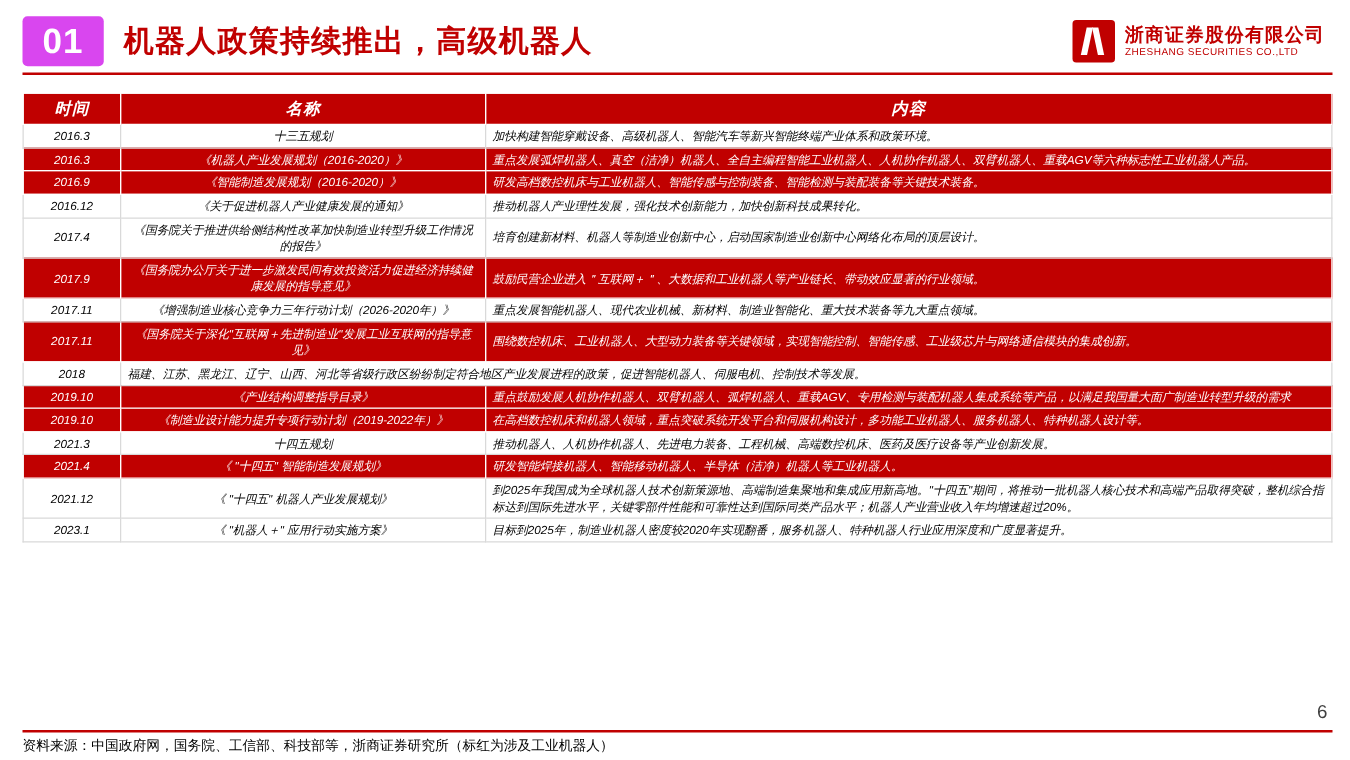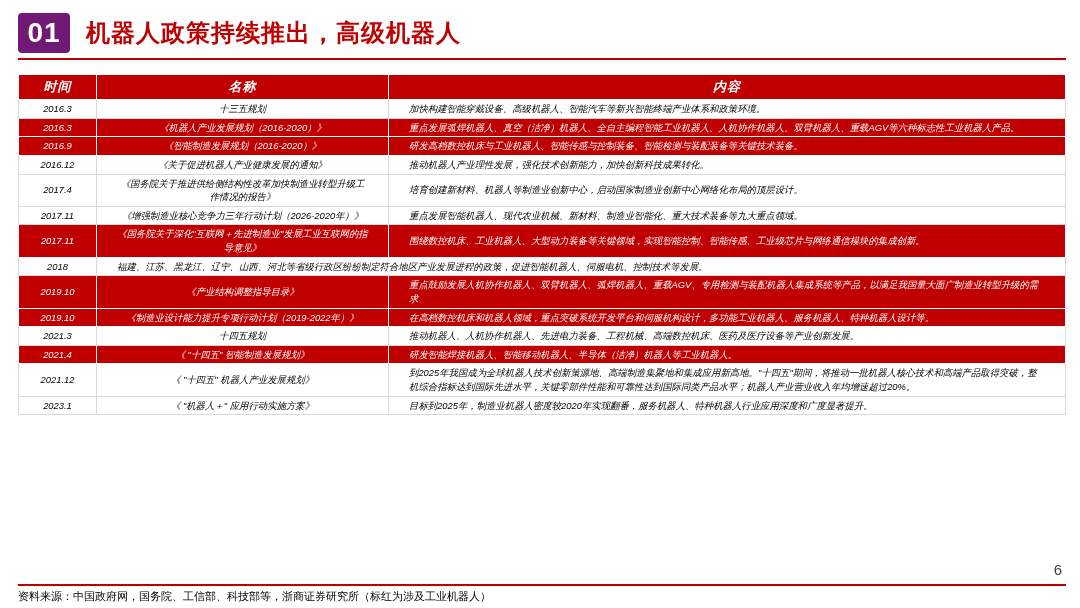--- a/index.html
+++ b/index.html
@@ -23,23 +23,23 @@
 
   
   .header {
     position: relative;
     height: 66px;
     display: flex;
     align-items: center;
     padding: 0 14px 0 18px;
   }
   .num-badge {
-    width: 52px;
+    width: 65px;
     height: 40px;
-    background: #701a75;
+    background: #d946ef;
     border-radius: 4px;
     color: #fff;
     font-size: 28px;
     font-weight: bold;
     display: flex;
     align-items: center;
     justify-content: center;
     letter-spacing: 1px;
     flex: none;
   }
@@ -120,21 +120,21 @@
     font-weight: bold;
     height: 22px;
     border: 1px solid #ffffff;
     text-align: center;
     letter-spacing: 1px;
   }
   table.main td {
     border: 1px solid #d9d9d9;
     font-size: 9.4px;
     line-height: 1.45;
-    padding: 2px 20px;
+    padding: 2px 5px;
     vertical-align: middle;
     color: #000;
   }
   td.c-time {
     text-align: center;
     white-space: nowrap;
   }
   td.c-name {
     text-align: center;
   }
@@ -176,20 +176,27 @@
   }
 </style>
 </head>
 <body>
 
 <div class="slide">
 
   <div class="header">
     <div class="num-badge">01</div>
     <div class="header-title">机器人政策持续推出，高级机器人</div>
+    <div class="logo-block">
+      <div class="logo-mark"></div>
+      <div class="logo-text">
+        <div class="logo-cn">浙商证券股份有限公司</div>
+        <div class="logo-en">ZHESHANG SECURITIES CO.,LTD</div>
+      </div>
+    </div>
     <div class="header-rule"></div>
   </div>
 
   <div class="table-wrap">
     <table class="main">
       <colgroup>
         <col class="col-time">
         <col class="col-name">
         <col>
       </colgroup>
@@ -219,20 +226,25 @@
           <tr>
             <td class="c-time">2016.12</td>
             <td class="c-name">《关于促进机器人产业健康发展的通知》</td>
             <td class="c-content">推动机器人产业理性发展，强化技术创新能力，加快创新科技成果转化。</td>
           </tr>
           <tr>
             <td class="c-time">2017.4</td>
             <td class="c-name">《国务院关于推进供给侧结构性改革加快制造业转型升级工作情况的报告》</td>
             <td class="c-content">培育创建新材料、机器人等制造业创新中心，启动国家制造业创新中心网络化布局的顶层设计。</td>
           </tr>
+          <tr class="hl">
+            <td class="c-time">2017.9</td>
+            <td class="c-name">《国务院办公厅关于进一步激发民间有效投资活力促进经济持续健康发展的指导意见》</td>
+            <td class="c-content">鼓励民营企业进入＂互联网＋＂、大数据和工业机器人等产业链长、带动效应显著的行业领域。</td>
+          </tr>
           <tr>
             <td class="c-time">2017.11</td>
             <td class="c-name">《增强制造业核心竞争力三年行动计划（2026-2020年）》</td>
             <td class="c-content">重点发展智能机器人、现代农业机械、新材料、制造业智能化、重大技术装备等九大重点领域。</td>
           </tr>
           <tr class="hl">
             <td class="c-time">2017.11</td>
             <td class="c-name">《国务院关于深化"互联网＋先进制造业"发展工业互联网的指导意见》</td>
             <td class="c-content">围绕数控机床、工业机器人、大型动力装备等关键领域，实现智能控制、智能传感、工业级芯片与网络通信模块的集成创新。</td>
           </tr>

